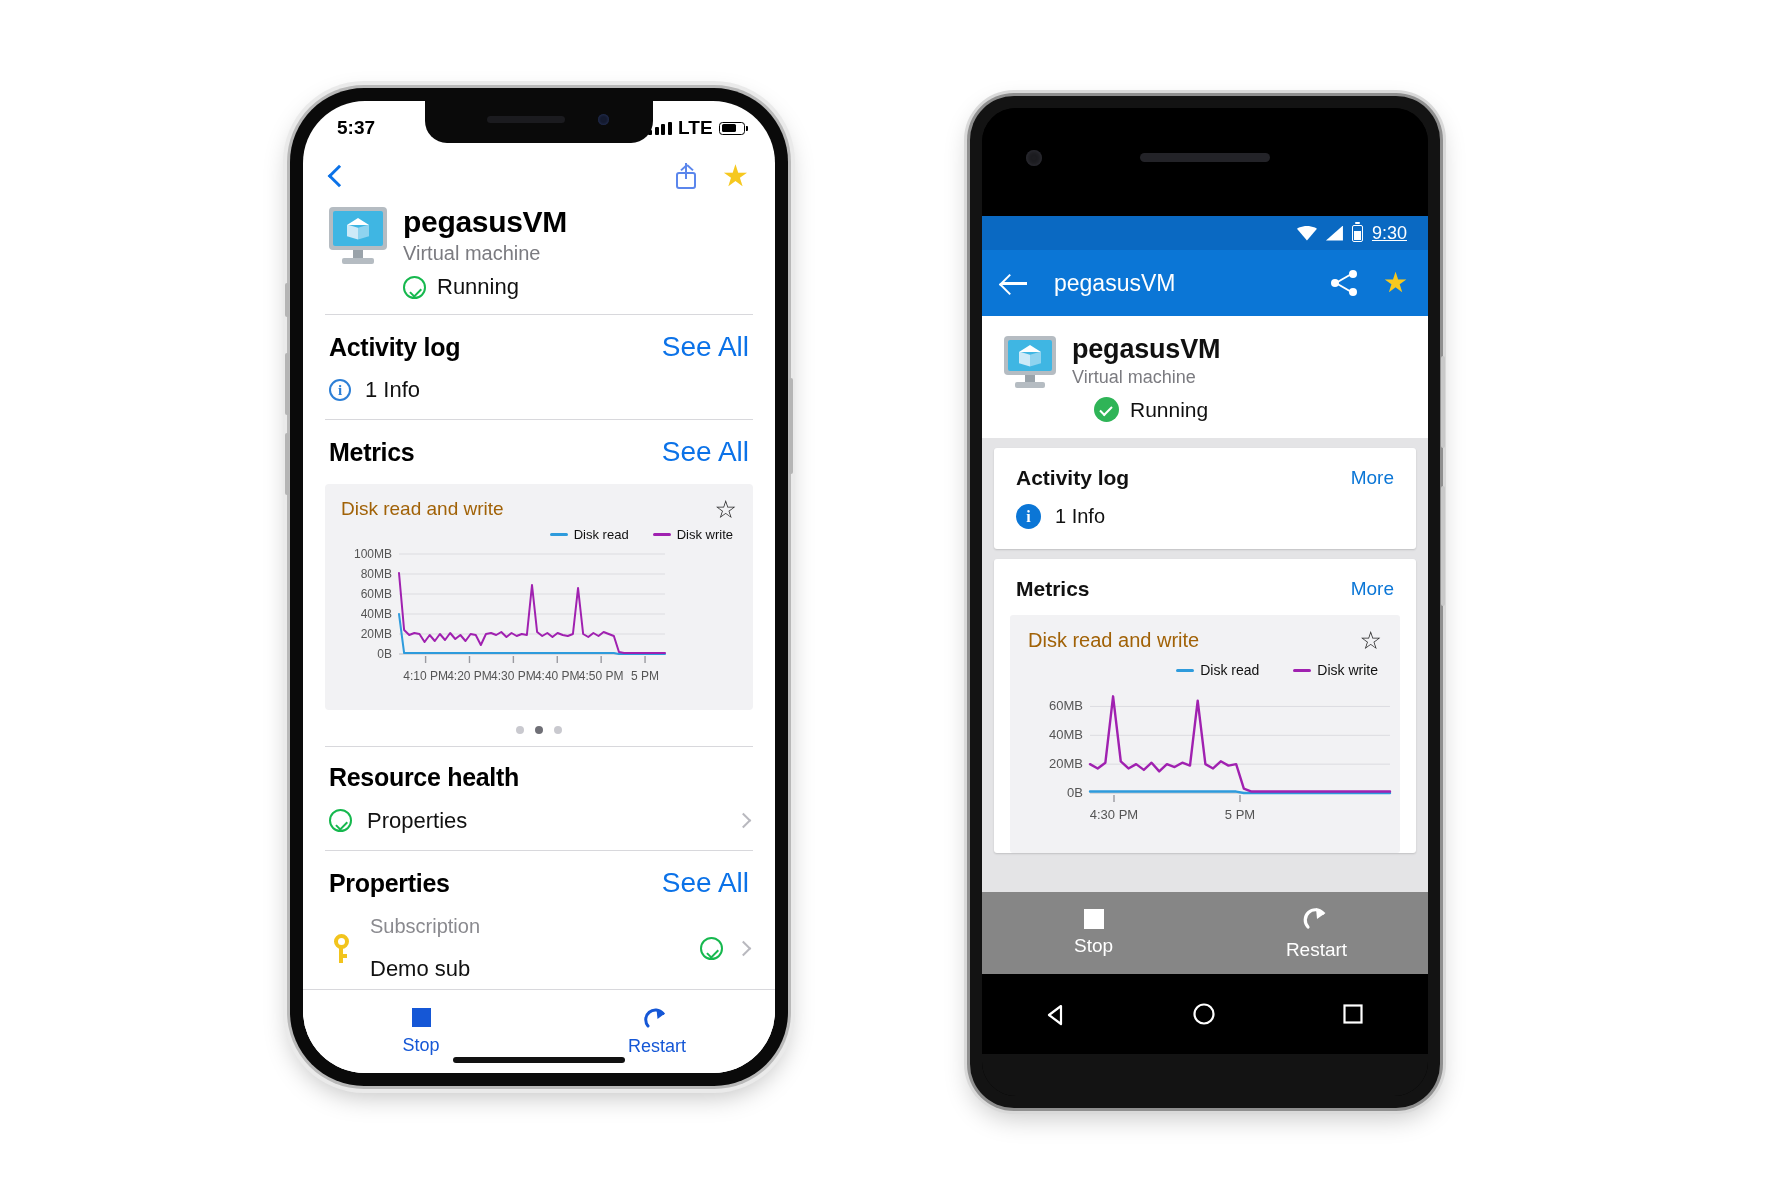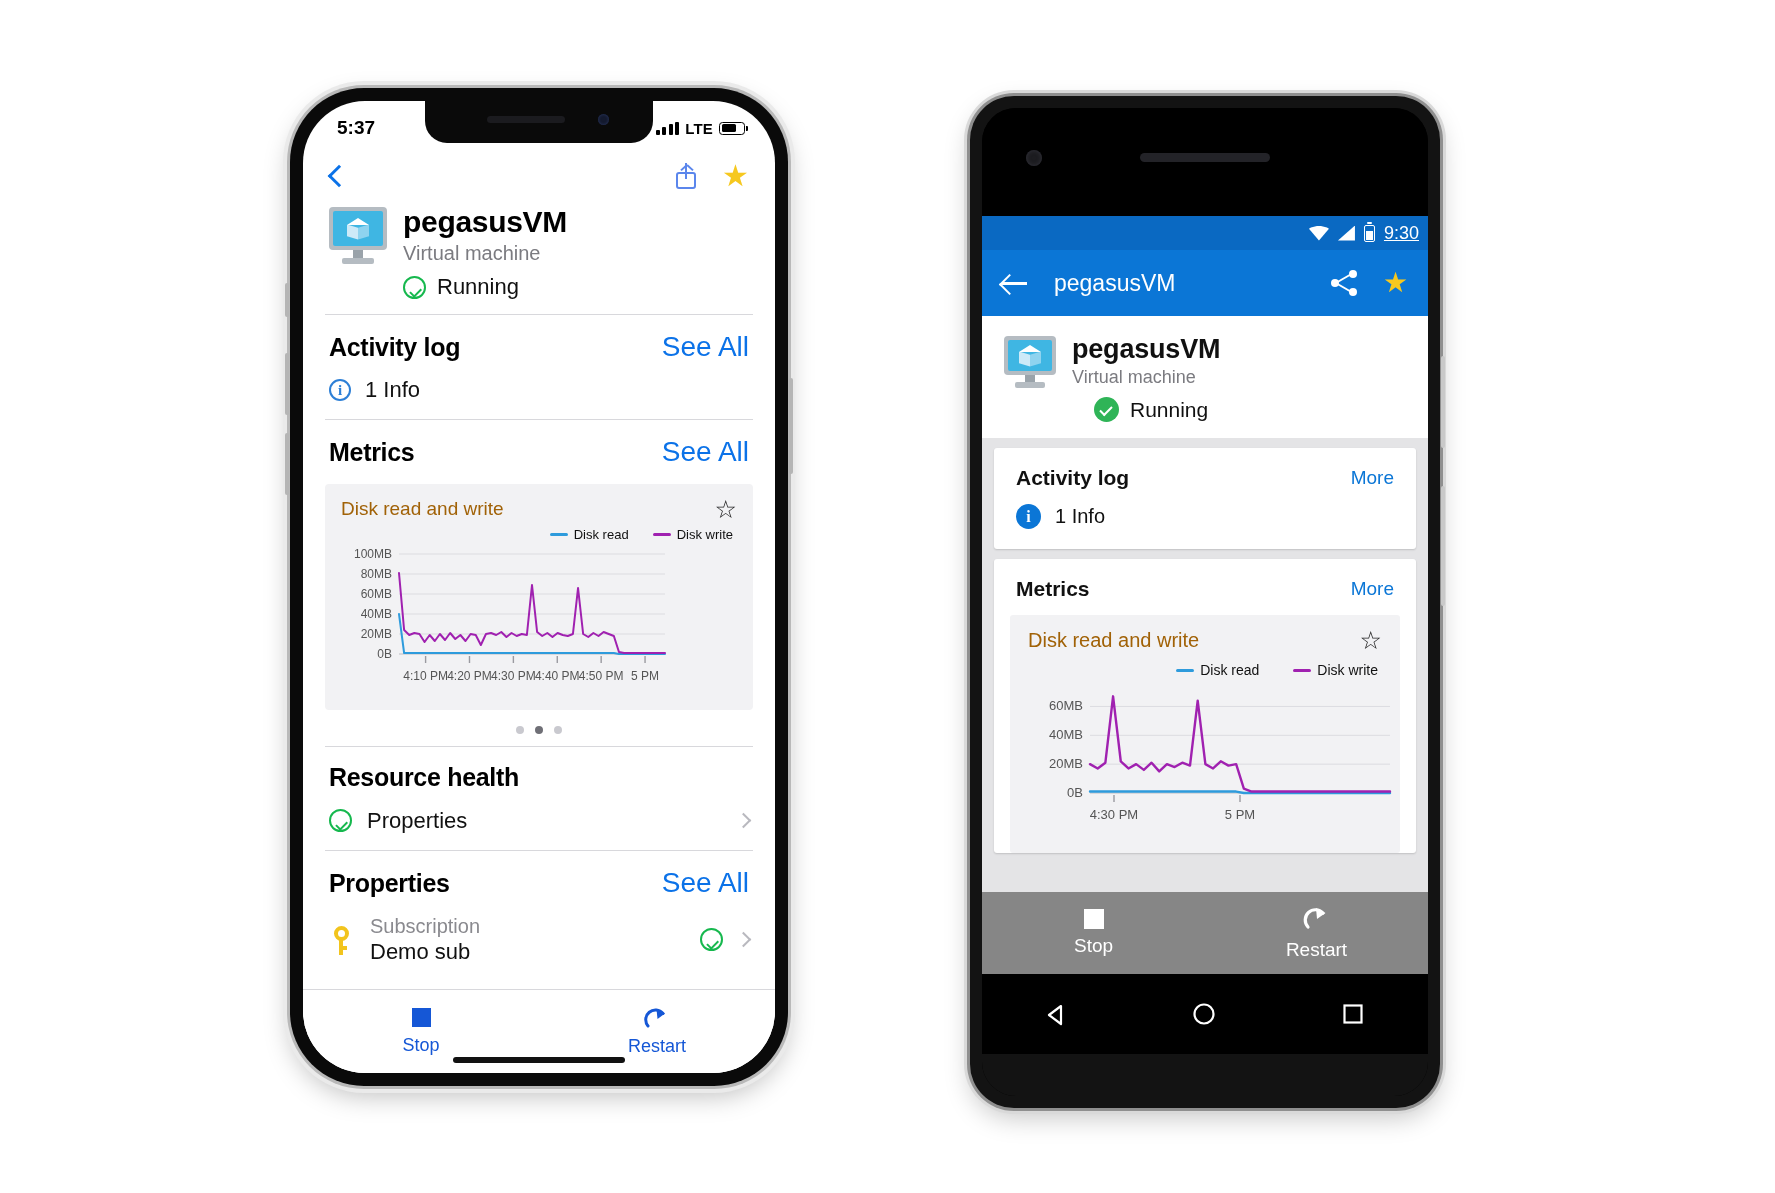--- a/index.html
+++ b/index.html
@@ -50,21 +50,21 @@
   .ip-status {
     position:absolute; top:0; left:0; right:0; height:44px; z-index:11;
     display:flex; align-items:center; justify-content:space-between;
     padding: 10px 30px 0 34px; font-size:19px; font-weight:600; color:#000;
   }
   .ip-status .right { display:flex; align-items:center; gap:6px; }
   .bars { display:flex; align-items:flex-end; gap:2.5px; height:13px; }
   .bars i { width:4px; background:#000; border-radius:1px; display:block; }
   .bars i:nth-child(1){height:5px;} .bars i:nth-child(2){height:8px;}
   .bars i:nth-child(3){height:11px;} .bars i:nth-child(4){height:13px;}
-  .lte { font-size:15px; font-weight:600; letter-spacing:.2px; }
+  .lte { font-size:19px; font-weight:600; letter-spacing:.2px; }
   .batt { position:relative; width:26px; height:13px; border:1.6px solid #000;
     border-radius:3.5px; }
   .batt::after{ content:""; position:absolute; right:-4px; top:3.5px;
     width:2.4px; height:5px; background:#000; border-radius:0 1px 1px 0;}
   .batt i { position:absolute; left:1.6px; top:1.6px; bottom:1.6px; width:62%;
     background:#000; border-radius:1.6px; display:block;}
 
   .ip-body { position:absolute; top:44px; left:0; right:0; bottom:0; overflow:hidden; }
 
   .ip-navbar { display:flex; align-items:center; justify-content:space-between;
@@ -143,21 +143,21 @@
   .chev-r { width:11px; height:11px; border-right:2.6px solid #b9b9bf;
     border-top:2.6px solid #b9b9bf; transform:rotate(45deg); flex:none;}
   .key-ic { width:26px; height:30px; position:relative; flex:none; }
   .key-ic .kh { position:absolute; left:5px; top:1px; width:15px; height:15px;
     border:4.4px solid #f2c41d; border-radius:50%; }
   .key-ic .ks { position:absolute; left:10px; top:14px; width:4.4px; height:16px;
     background:#f2c41d; }
   .key-ic .ks::after{ content:""; position:absolute; right:-4px; top:7px;
     width:4px; height:4.4px; background:#f2c41d;}
   .prop-lines .l1 { font-size:20px; color:#8a8a8f; }
-  .prop-lines .l2 { font-size:22px; color:#111; margin-top:1px; }
+  .prop-lines .l2 { font-size:22px; color:#111; margin-top:18px; }
 
   .ip-tabbar { position:absolute; left:0; right:0; bottom:0; height:84px;
     background:#fff; border-top:1px solid #d8d8dc; display:flex; }
   .ip-tab { flex:1; display:flex; flex-direction:column; align-items:center;
     justify-content:center; gap:8px; color:#1557d6; }
   .ip-tab .lbl { font-size:18px; }
   .sq-ic { width:19px; height:19px; background:#1557d6; }
   .restart-ic { position:relative; width:26px; height:22px; }
   .home-ind { position:absolute; bottom:10px; left:50%; transform:translateX(-50%);
     width:172px; height:6px; border-radius:3px; background:#111; z-index:20; }
@@ -172,21 +172,21 @@
   .and-s1 { top:260px; width:4px; height:92px; }
   .and-s2 { top:390px; width:4px; height:120px; }
   .and-screen { position:relative; width:100%; height:100%; background:#000;
     border-radius:34px; overflow:hidden; display:flex; flex-direction:column; }
   .and-top { height:108px; background:#000; position:relative; flex:none; }
   .and-top .cam { position:absolute; left:44px; top:42px; width:16px; height:16px;
     border-radius:50%; background:#1c1c20; box-shadow: inset 0 0 4px #35353d; }
   .and-top .spk { position:absolute; left:50%; transform:translateX(-50%); top:45px;
     width:130px; height:9px; border-radius:5px; background:#232328; }
   .and-status { height:34px; background:#0a69c2; display:flex; align-items:center;
-    justify-content:flex-end; gap:9px; padding-right:9px; color:#fff; flex:none;text-decoration:underline; }
+    justify-content:flex-end; gap:9px; padding-right:21px; color:#fff; flex:none;text-decoration:underline; }
   .wifi-ic { width:20px; height:15px; background:#fff;
     clip-path: polygon(50% 100%, 0% 22%, 10% 13%, 50% 0%, 90% 13%, 100% 22%); }
   .sig-ic { width:17px; height:15px; background:#fff;
     clip-path: polygon(100% 0,100% 100%,0 100%); }
   .bat-ic { width:11px; height:17px; border:1.6px solid #fff; border-radius:2px;
     position:relative; }
   .bat-ic::before{content:"";position:absolute;left:2px;top:-4px;width:5px;height:2.4px;
     background:#fff;border-radius:1px;}
   .bat-ic i{position:absolute;left:1px;right:1px;bottom:1px;height:55%;background:#fff;display:block;}
   .and-time { font-size:18px; }

